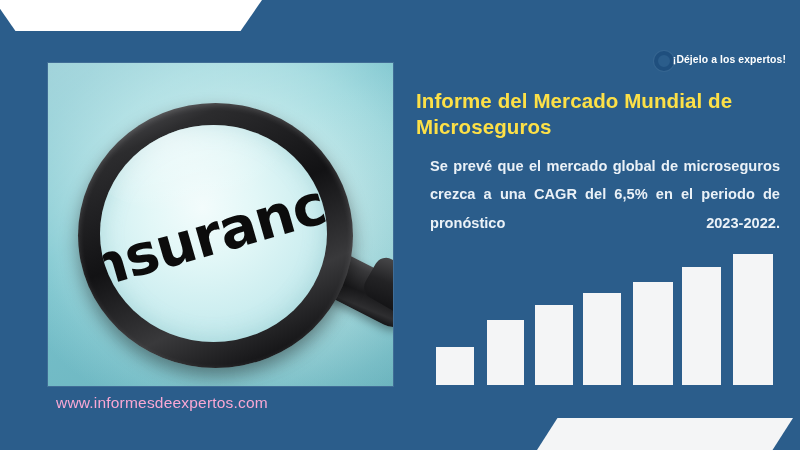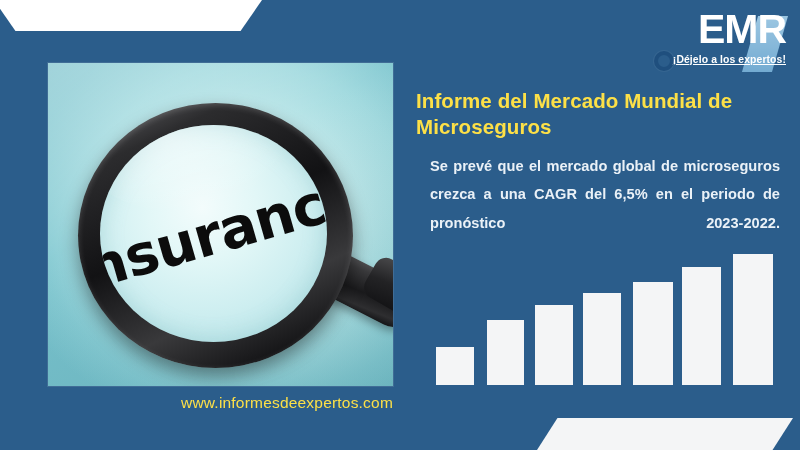--- a/index.html
+++ b/index.html
@@ -78,22 +78,22 @@
   }
   .lens-gloss{
     position:absolute; left:-10%; top:-18%; width:95%; height:58%;
     border-radius:50%;
     background:radial-gradient(ellipse at 40% 40%, rgba(255,255,255,0.55) 0%, rgba(255,255,255,0) 70%);
     pointer-events:none;
   }
 
   
   .site-url{
-    position:absolute; left:48px; top:394px; width:345px;
-    text-align:right; color:#fde047;
+    position:absolute; left:56px; top:394px; width:345px;
+    text-align:left; color:#f9a8d4;
     font-size:15.5px; letter-spacing:.2px;
   }
 
   
   .headline{
     position:absolute; left:416px; top:88px; width:348px;
     color:#fde047; font-size:20.5px; font-weight:700; line-height:1.28;
     letter-spacing:.1px;
   }
   .subcopy{
@@ -117,21 +117,20 @@
   .logo-swoosh{
     position:absolute; left:52px; top:8px; width:30px; height:56px;
     background:linear-gradient(180deg, rgba(168,205,236,0.95), rgba(120,170,215,0.85));
     transform:skewX(-16deg);
     mix-blend-mode:screen; opacity:.85;
   }
   .logo-tag{
     position:absolute; right:4px; top:46px;
     font-size:10.4px; font-weight:700; color:#ffffff; white-space:nowrap;
     letter-spacing:.1px;
-    text-decoration:underline;
   }
   .logo-circle{
     position:absolute; left:4px; top:43px; width:20px; height:20px;
     border-radius:50%;
     border:4px solid #1f4f7e;
     background:#2b5d8b;
     box-shadow:0 0 0 1px rgba(255,255,255,0.05);
   }
 </style>
 </head>
@@ -162,16 +161,15 @@
     <div class="bar" style="left: 6px; width: 38px; height: 38px; background: rgb(244, 245, 246);"></div>
     <div class="bar" style="left: 57px; width: 37px; height: 65px; background: rgb(244, 245, 246);"></div>
     <div class="bar" style="left: 105px; width: 38px; height: 80px; background: rgb(244, 245, 246);"></div>
     <div class="bar" style="left: 153px; width: 38px; height: 92px; background: rgb(244, 245, 246);"></div>
     <div class="bar" style="left: 203px; width: 40px; height: 103px; background: rgb(244, 245, 246);"></div>
     <div class="bar" style="left: 252px; width: 39px; height: 118px; background: rgb(244, 245, 246);"></div>
     <div class="bar" style="left: 303px; width: 40px; height: 131px; background: rgb(244, 245, 246);"></div>
   </div>
 
 <div class="logo">
-  <div class="logo-word">EMR<span class="logo-swoosh"></span></div>
   <div class="logo-circle"></div>
   <div class="logo-tag">¡Déjelo a los expertos!</div>
 </div>
 
 </body></html>

